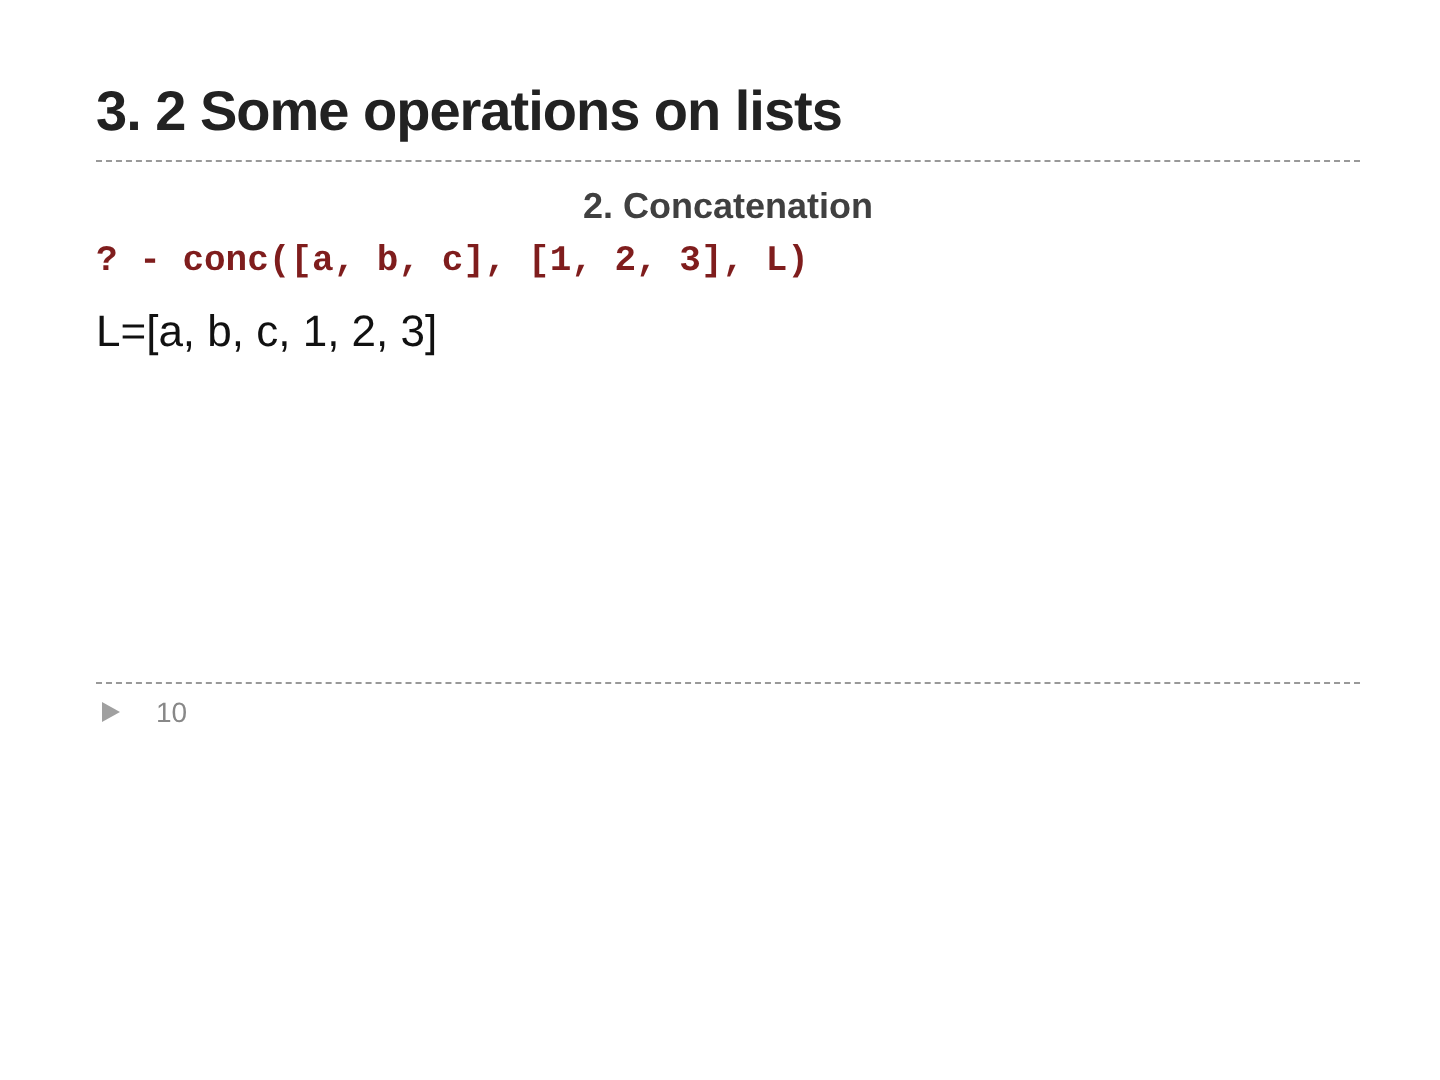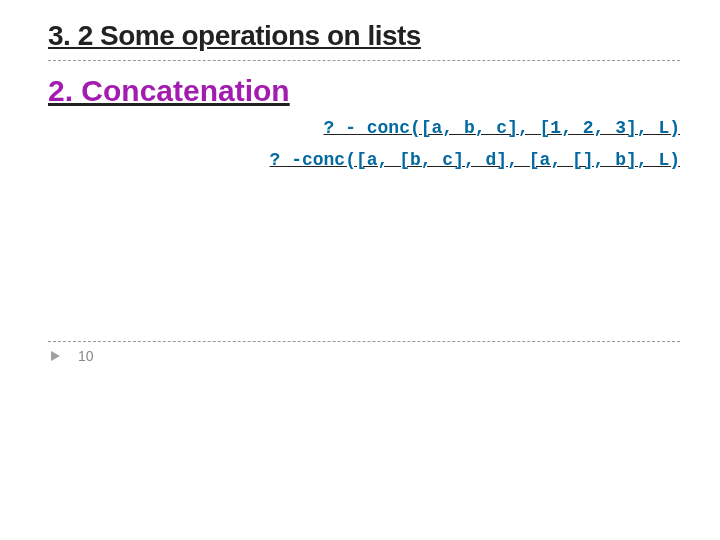--- a/index.html
+++ b/index.html
@@ -1,37 +1,37 @@
 <!DOCTYPE html>
 <html><head>
 <meta charset="utf-8">
 <style>
   * { margin: 0; padding: 0; box-sizing: border-box; }
   html, body { width: 720px; height: 540px; background: #fff; font-family: Arial, Helvetica, sans-serif; color: #222; }
-  .slide { position: relative; width: 720px; height: 392px; padding: 20px 40px 0 48px; text-decoration: underline; }
+  .slide { position: relative; width: 720px; height: 392px; padding: 40px 40px 0 48px; }
   .title { font-size: 28px; font-weight: bold; letter-spacing: -0.5px; padding-bottom: 8px; border-bottom: 1px dashed #999; margin-bottom: 10px; }
-  .subhead { font-size: 30px; font-weight: bold; color: #a21caf; line-height: 1.35; margin-bottom: 6px; }
-  .code { font-family: "Courier New", Courier, monospace; font-size: 18px; font-weight: bold; color: #0369a1; margin: 4px 0 12px 0; text-align: right; }
+  .subhead { font-size: 18px; font-weight: bold; color: #404040; line-height: 1.35; margin-bottom: 6px; text-align: center; }
+  .code { font-family: "Courier New", Courier, monospace; font-size: 18px; font-weight: bold; color: #7f1d1d; margin: 4px 0 12px 0; }
   .result { font-family: Arial, Helvetica, sans-serif; font-size: 22px; color: #111; margin: 4px 0 28px 0; }
   .footer { position: absolute; left: 48px; right: 40px; bottom: 28px; border-top: 1px dashed #999; padding-top: 6px; display: flex; align-items: flex-end; gap: 14px; }
   .footer-icon { width: 16px; height: 16px; }
   .footer-icon svg { width: 16px; height: 16px; display: block; }
   .page-number { font-size: 14px; color: #888; }
 </style>
 </head>
 <body>
 
 <div class="slide">
   <div class="title">3. 2 Some operations on lists</div>
 
   <div class="subhead">2.   Concatenation</div>
 
   <div class="code">? -  conc([a, b, c], [1, 2, 3], L)</div>
+  <div class="result">L=[a, b, c, 1, 2, 3]</div>
 
-  <div class="code">? -conc([a, [b, c], d], [a, [], b], L)</div>
 
   <div class="footer">
     <span class="footer-icon">
       <svg viewBox="0 0 16 16">
           <path d="M3 3 L12 8 L3 13 Z" fill="#a0a0a0"></path>
         </svg>
     </span>
     <span class="page-number">10</span>
   </div>
 </div>

